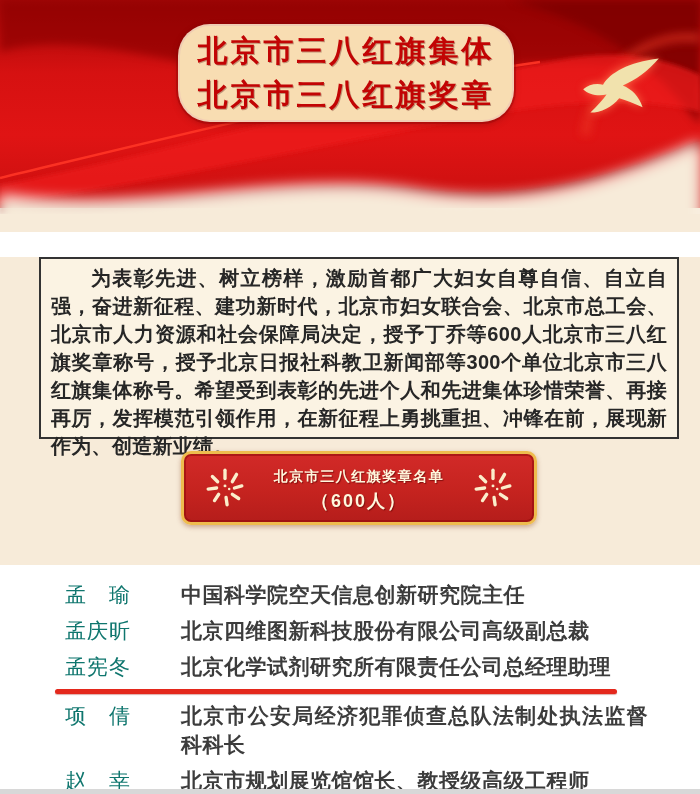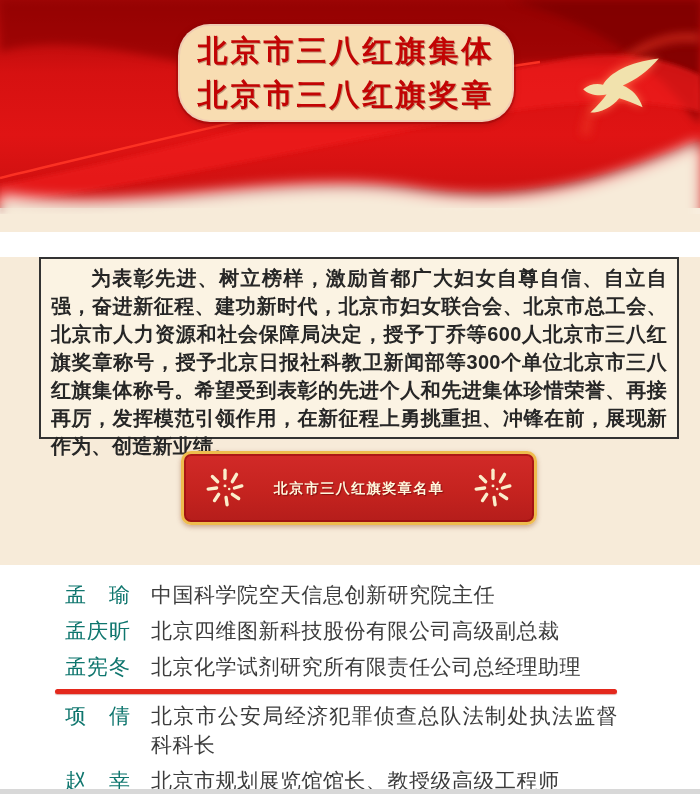--- a/index.html
+++ b/index.html
@@ -54,22 +54,22 @@
     box-sizing:border-box;width:700px;height:254px;background:#ffffff;
     padding:16px 0 0 65px;
     font-family:"Liberation Serif",serif;
   }
   .row{display:flex;margin-bottom:7px;}
   .name{
     flex:none;width:72px;font-size:21px;line-height:29px;color:#0f766e;
     letter-spacing:1px;white-space:nowrap;
   }
   .desc{
-    width:467px;margin-left:14px;font-size:21px;line-height:29px;color:#3c3c3c;
-    letter-spacing:.5px;text-align:justify;
+    width:467px;margin-left:44px;font-size:21px;line-height:29px;color:#3c3c3c;
+    letter-spacing:.5px;text-align:justify;font-weight:bold;
   }
   .underline{
     width:562px;height:5px;margin:2px 0 8px -10px;border-radius:3px;
     background:#e4281c;box-shadow:0 1px 1px rgba(160,20,10,.35);
   }
   .bottom-edge{position:absolute;left:0;bottom:0;width:700px;height:5px;background:#d8d8d8;}
 </style>
 </head>
 <body>
 
@@ -130,20 +130,21 @@
           <line x1="33" y1="30" x2="27" y2="26"></line>
           <line x1="22" y1="36" x2="21" y2="29"></line>
           <line x1="10" y1="32" x2="14" y2="26"></line>
           <line x1="4" y1="21" x2="12" y2="20"></line>
           <line x1="8" y1="9" x2="13" y2="14"></line>
         </g>
         <circle cx="20" cy="18" r="1.4" fill="#fbeecb"></circle>
         <circle cx="24" cy="21" r="1.2" fill="#fbeecb"></circle>
       </svg>
       <div class="plate-line1">北京市三八红旗奖章名单</div>
+      <div class="plate-line2">（600人）</div>
       <svg class="firework right" width="42" height="42" viewBox="0 0 40 40">
         <g stroke="#fbeecb" stroke-width="3.2" stroke-linecap="round">
           <line x1="20" y1="3" x2="20" y2="11"></line>
           <line x1="31" y1="7" x2="27" y2="14"></line>
           <line x1="36" y1="18" x2="29" y2="20"></line>
           <line x1="33" y1="30" x2="27" y2="26"></line>
           <line x1="22" y1="36" x2="21" y2="29"></line>
           <line x1="10" y1="32" x2="14" y2="26"></line>
           <line x1="4" y1="21" x2="12" y2="20"></line>
           <line x1="8" y1="9" x2="13" y2="14"></line>

